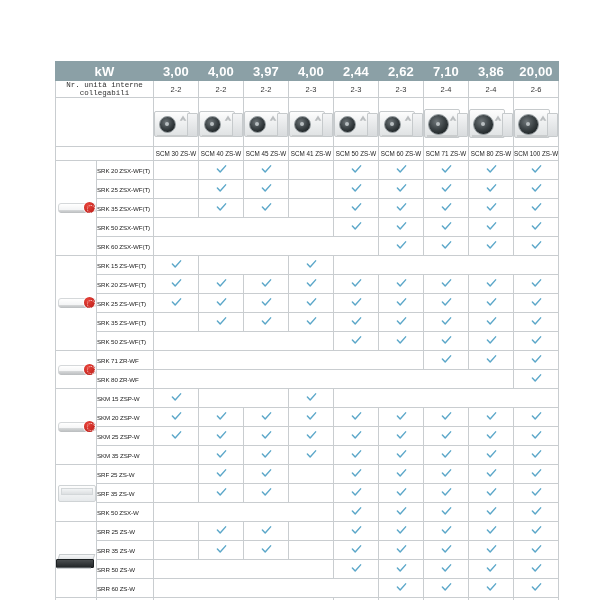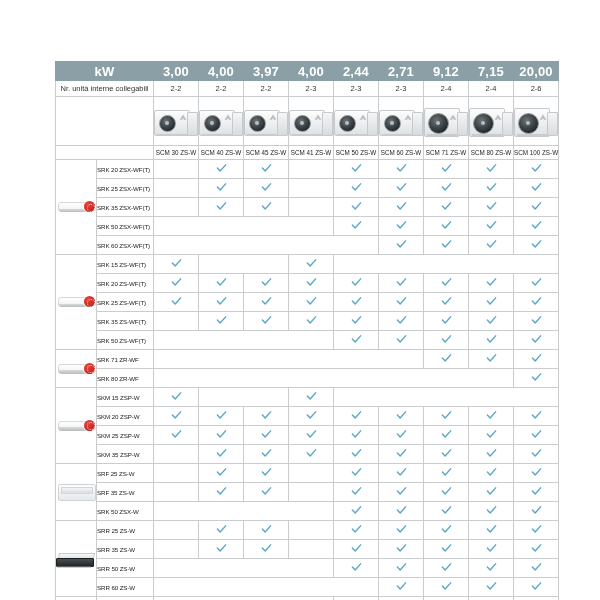--- a/index.html
+++ b/index.html
@@ -10,21 +10,21 @@
 
   
   col.c-img{width:40px;}
   col.c-name{width:57px;}
   col.c-data{width:44.3px;}
 
   
   tr.hdr-kw th{background:#8ba0a6;color:#ffffff;height:18px;font-size:13px;font-weight:bold;text-align:center;border:1px solid #8ba0a6;letter-spacing:.2px;}
   th.kw-label{text-align:right;padding-right:5px;font-size:11px;}
   tr.hdr-units td{height:15px;font-size:7.5px;text-align:center;color:#333;background:#fff;}
-  td.units-label{text-align:left;padding-left:4px;font-size:7.2px;color:#333;}
+  td.units-label{text-align:left;padding-left:4px;font-size:7.2px;color:#333;font-family:Liberation Mono, monospace;}
   tr.hdr-pic td{height:48px;background:#fff;text-align:center;}
   tr.hdr-model td{height:13px;font-size:6.3px;text-align:center;color:#222;background:#fff;white-space:nowrap;}
   td.blank-tl{background:#fff;border-left:1px solid #fff;border-top:1px solid #fff;}
 
   
   tr.prow td{height:13.1px;background:#fff;}
   td.namecell{font-size:6.2px;color:#222;padding-left:4px;white-space:nowrap;letter-spacing:-.1px;}
   td.imgcell{background:#fff;text-align:center;vertical-align:middle;}
   td.cell{text-align:center;}
   td.spanoff{border-left:1px solid #c9cdd0;border-right:1px solid #c9cdd0;}
@@ -81,23 +81,23 @@
         <col class="c-data">
     </colgroup>
     <thead>
       <tr class="hdr-kw">
         <th colspan="2" class="kw-label">kW</th>
       <th>3,00</th>
           <th>4,00</th>
           <th>3,97</th>
           <th>4,00</th>
           <th>2,44</th>
-          <th>2,71</th>
-          <th>9,12</th>
-          <th>7,15</th>
+          <th>2,62</th>
+          <th>7,10</th>
+          <th>3,86</th>
           <th>20,00</th>
         </tr>
       <tr class="hdr-units">
         <td colspan="2" class="units-label">Nr. unità interne collegabili</td>
       <td>2-2</td>
           <td>2-2</td>
           <td>2-2</td>
           <td>2-3</td>
           <td>2-3</td>
           <td>2-3</td>

